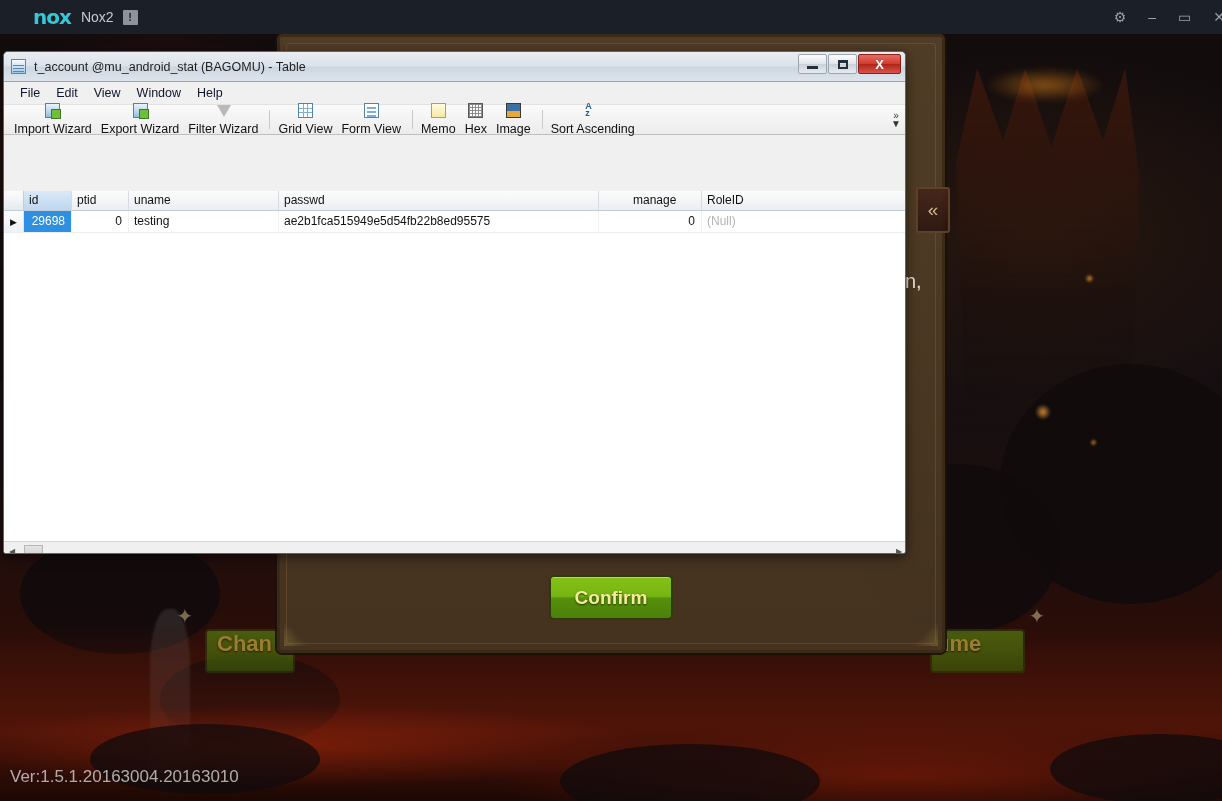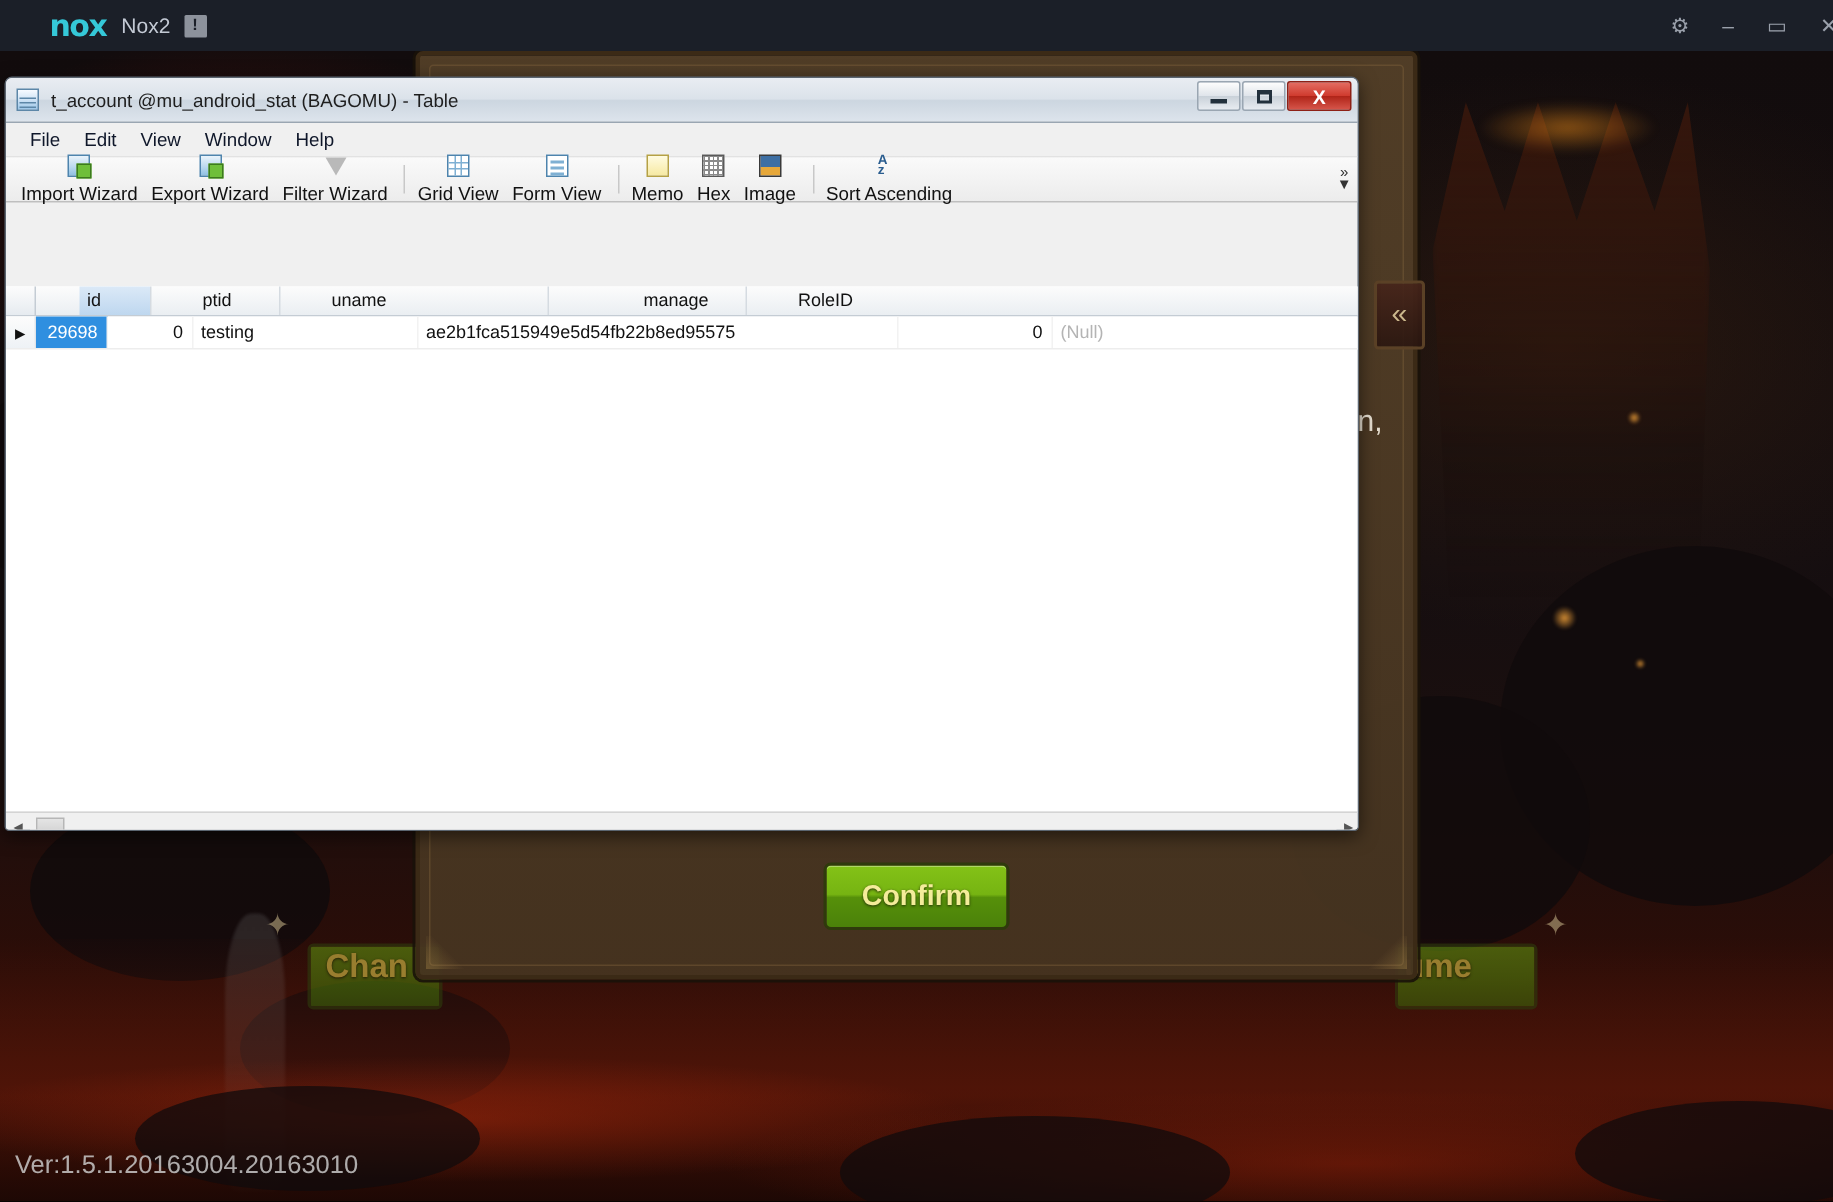--- a/index.html
+++ b/index.html
@@ -432,21 +432,20 @@
   .nv-grid {
     position: absolute; left: 0; top: 139px;
     width: 903px; height: 350px;
     background: #fff;
   }
   .grid-header {
     display: flex;
     height: 19px;
     background: linear-gradient(to bottom, #fcfcfc, #eaeef2);
     border-bottom: 1px solid #c4ccd4;
-    gap: 29px;
   }
   .gh-gutter {
     width: 19px;
     border-right: 1px solid #c4ccd4;
     background: linear-gradient(to bottom, #fcfcfc, #e6ebf0);
     flex: 0 0 auto;
   }
   .gh-cell {
     border-right: 1px solid #d5dbe1;
     font-size: 12px;
@@ -671,20 +670,21 @@
         <span>▼</span>
       </div>
     </div>
 
     <div class="nv-grid">
       <div class="grid-header">
         <div class="gh-gutter"></div>
         <div class="gh-cell c-id sorted">id</div>
         <div class="gh-cell c-ptid">ptid</div>
         <div class="gh-cell c-uname">uname</div>
+        <div class="gh-cell c-passwd">passwd</div>
         <div class="gh-cell c-manage">manage</div>
         <div class="gh-cell c-roleid">RoleID</div>
       </div>
       <div class="grid-row">
         <div class="gr-gutter">▶</div>
         <div class="gr-cell c-id selected">29698</div>
         <div class="gr-cell c-ptid num">0</div>
         <div class="gr-cell c-uname">testing</div>
         <div class="gr-cell c-passwd">ae2b1fca515949e5d54fb22b8ed95575</div>
         <div class="gr-cell c-manage num">0</div>

